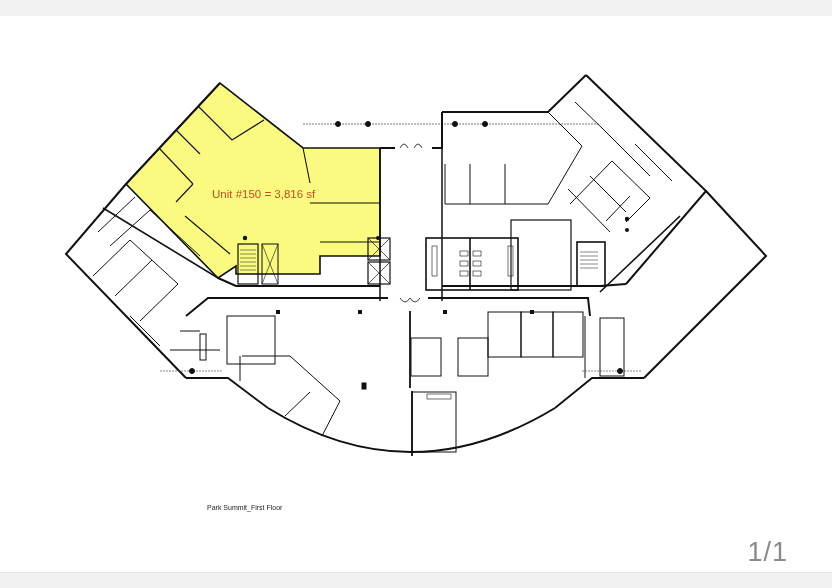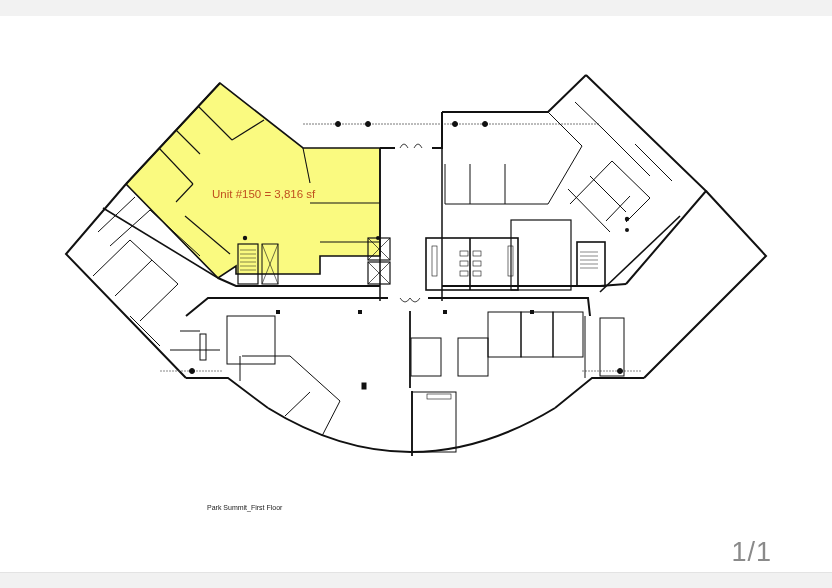--- a/index.html
+++ b/index.html
@@ -24,21 +24,21 @@
   .plan { position: absolute; left: 0; top: 0; width: 832px; height: 556px; }
   .unit-label {
     position: absolute; left: 212px; top: 172px;
     font-size: 11.5px; color: #c0501f; white-space: nowrap;
   }
   .caption {
     position: absolute; left: 207px; top: 488px;
     font-size: 7px; color: #222; white-space: nowrap;
   }
   .page-indicator {
-    position: absolute; right: 60px; top: 521px;
+    position: absolute; right: 44px; top: 521px;
     font-size: 27px; color: #8a8a8a; font-weight: 300; letter-spacing: 1px;
   }
 </style>
 </head>
 <body>
 
 <div class="top-bar"></div>
 
 <div class="page">
   <svg class="plan" viewBox="0 0 832 556" xmlns="http://www.w3.org/2000/svg">

